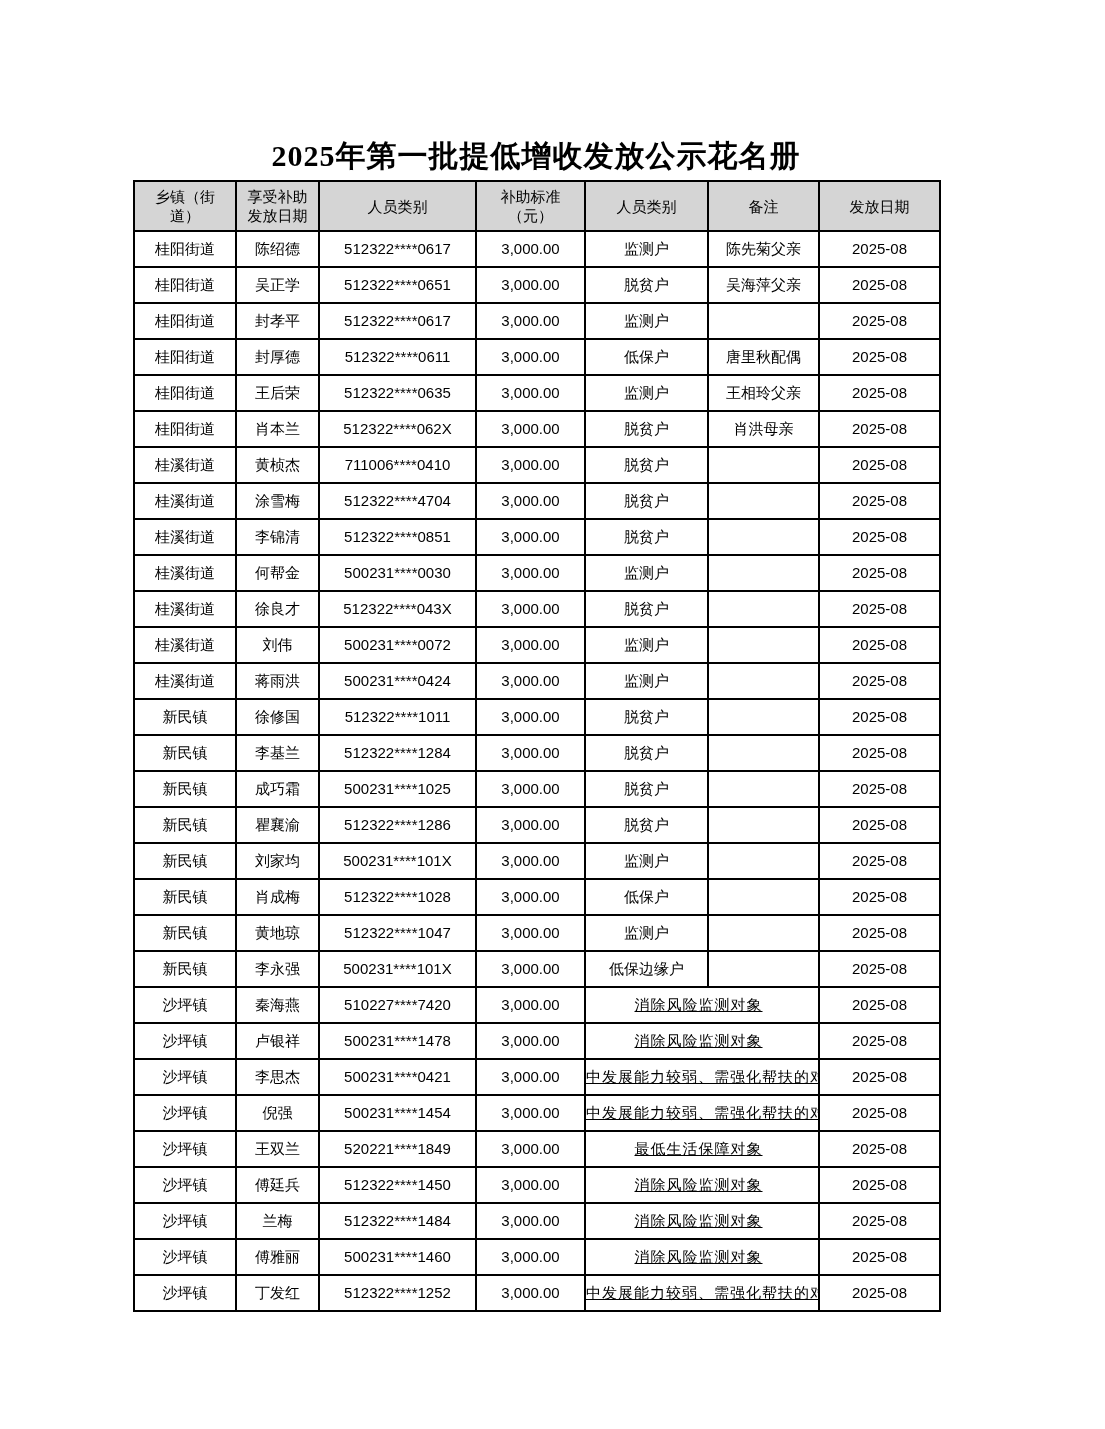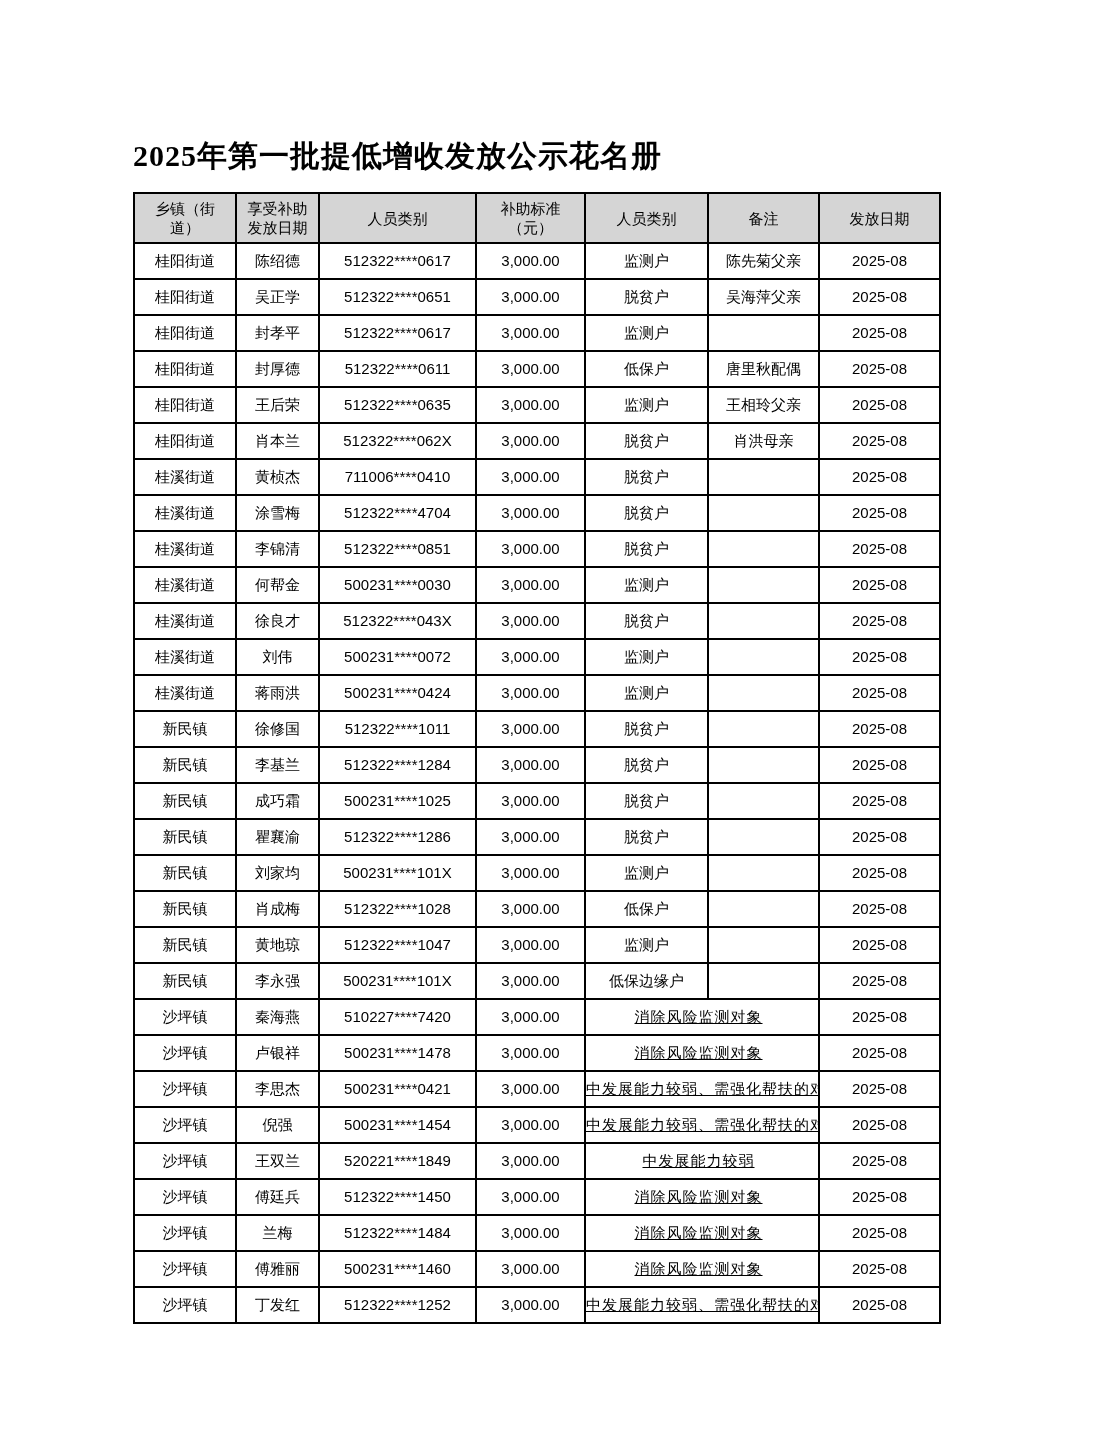--- a/index.html
+++ b/index.html
@@ -10,21 +10,22 @@
     font-family: "Liberation Sans", "DejaVu Sans", sans-serif;
     color: #000000;
   }
   .doc {
     margin-left: 133px;
     width: 806px;
   }
   .doc-title {
     margin: 0;
     padding-top: 136px;
-    padding-bottom: 16px;
+    padding-bottom: 4px;
+    text-align: center;
     font-family: "Liberation Serif", "DejaVu Serif", serif;
     font-weight: bold;
     font-size: 30px;
     line-height: 40px;
     letter-spacing: 1px;
     white-space: nowrap;
   }
   table.roster {
     border-collapse: collapse;
     table-layout: fixed;
@@ -310,21 +311,21 @@
           <td>500231****1454</td>
           <td>3,000.00</td>
           <td colspan="2" class="cat-merged">中发展能力较弱、需强化帮扶的对</td>
           <td>2025-08</td>
         </tr>
         <tr>
           <td>沙坪镇</td>
           <td>王双兰</td>
           <td>520221****1849</td>
           <td>3,000.00</td>
-          <td colspan="2" class="cat-merged clip-left">中发展能力较弱</td>
+          <td colspan="2" class="cat-merged clip-left">最低生活保障对象</td>
           <td>2025-08</td>
         </tr>
         <tr>
           <td>沙坪镇</td>
           <td>傅廷兵</td>
           <td>512322****1450</td>
           <td>3,000.00</td>
           <td colspan="2" class="cat-merged clip-left">消除风险监测对象</td>
           <td>2025-08</td>
         </tr>

